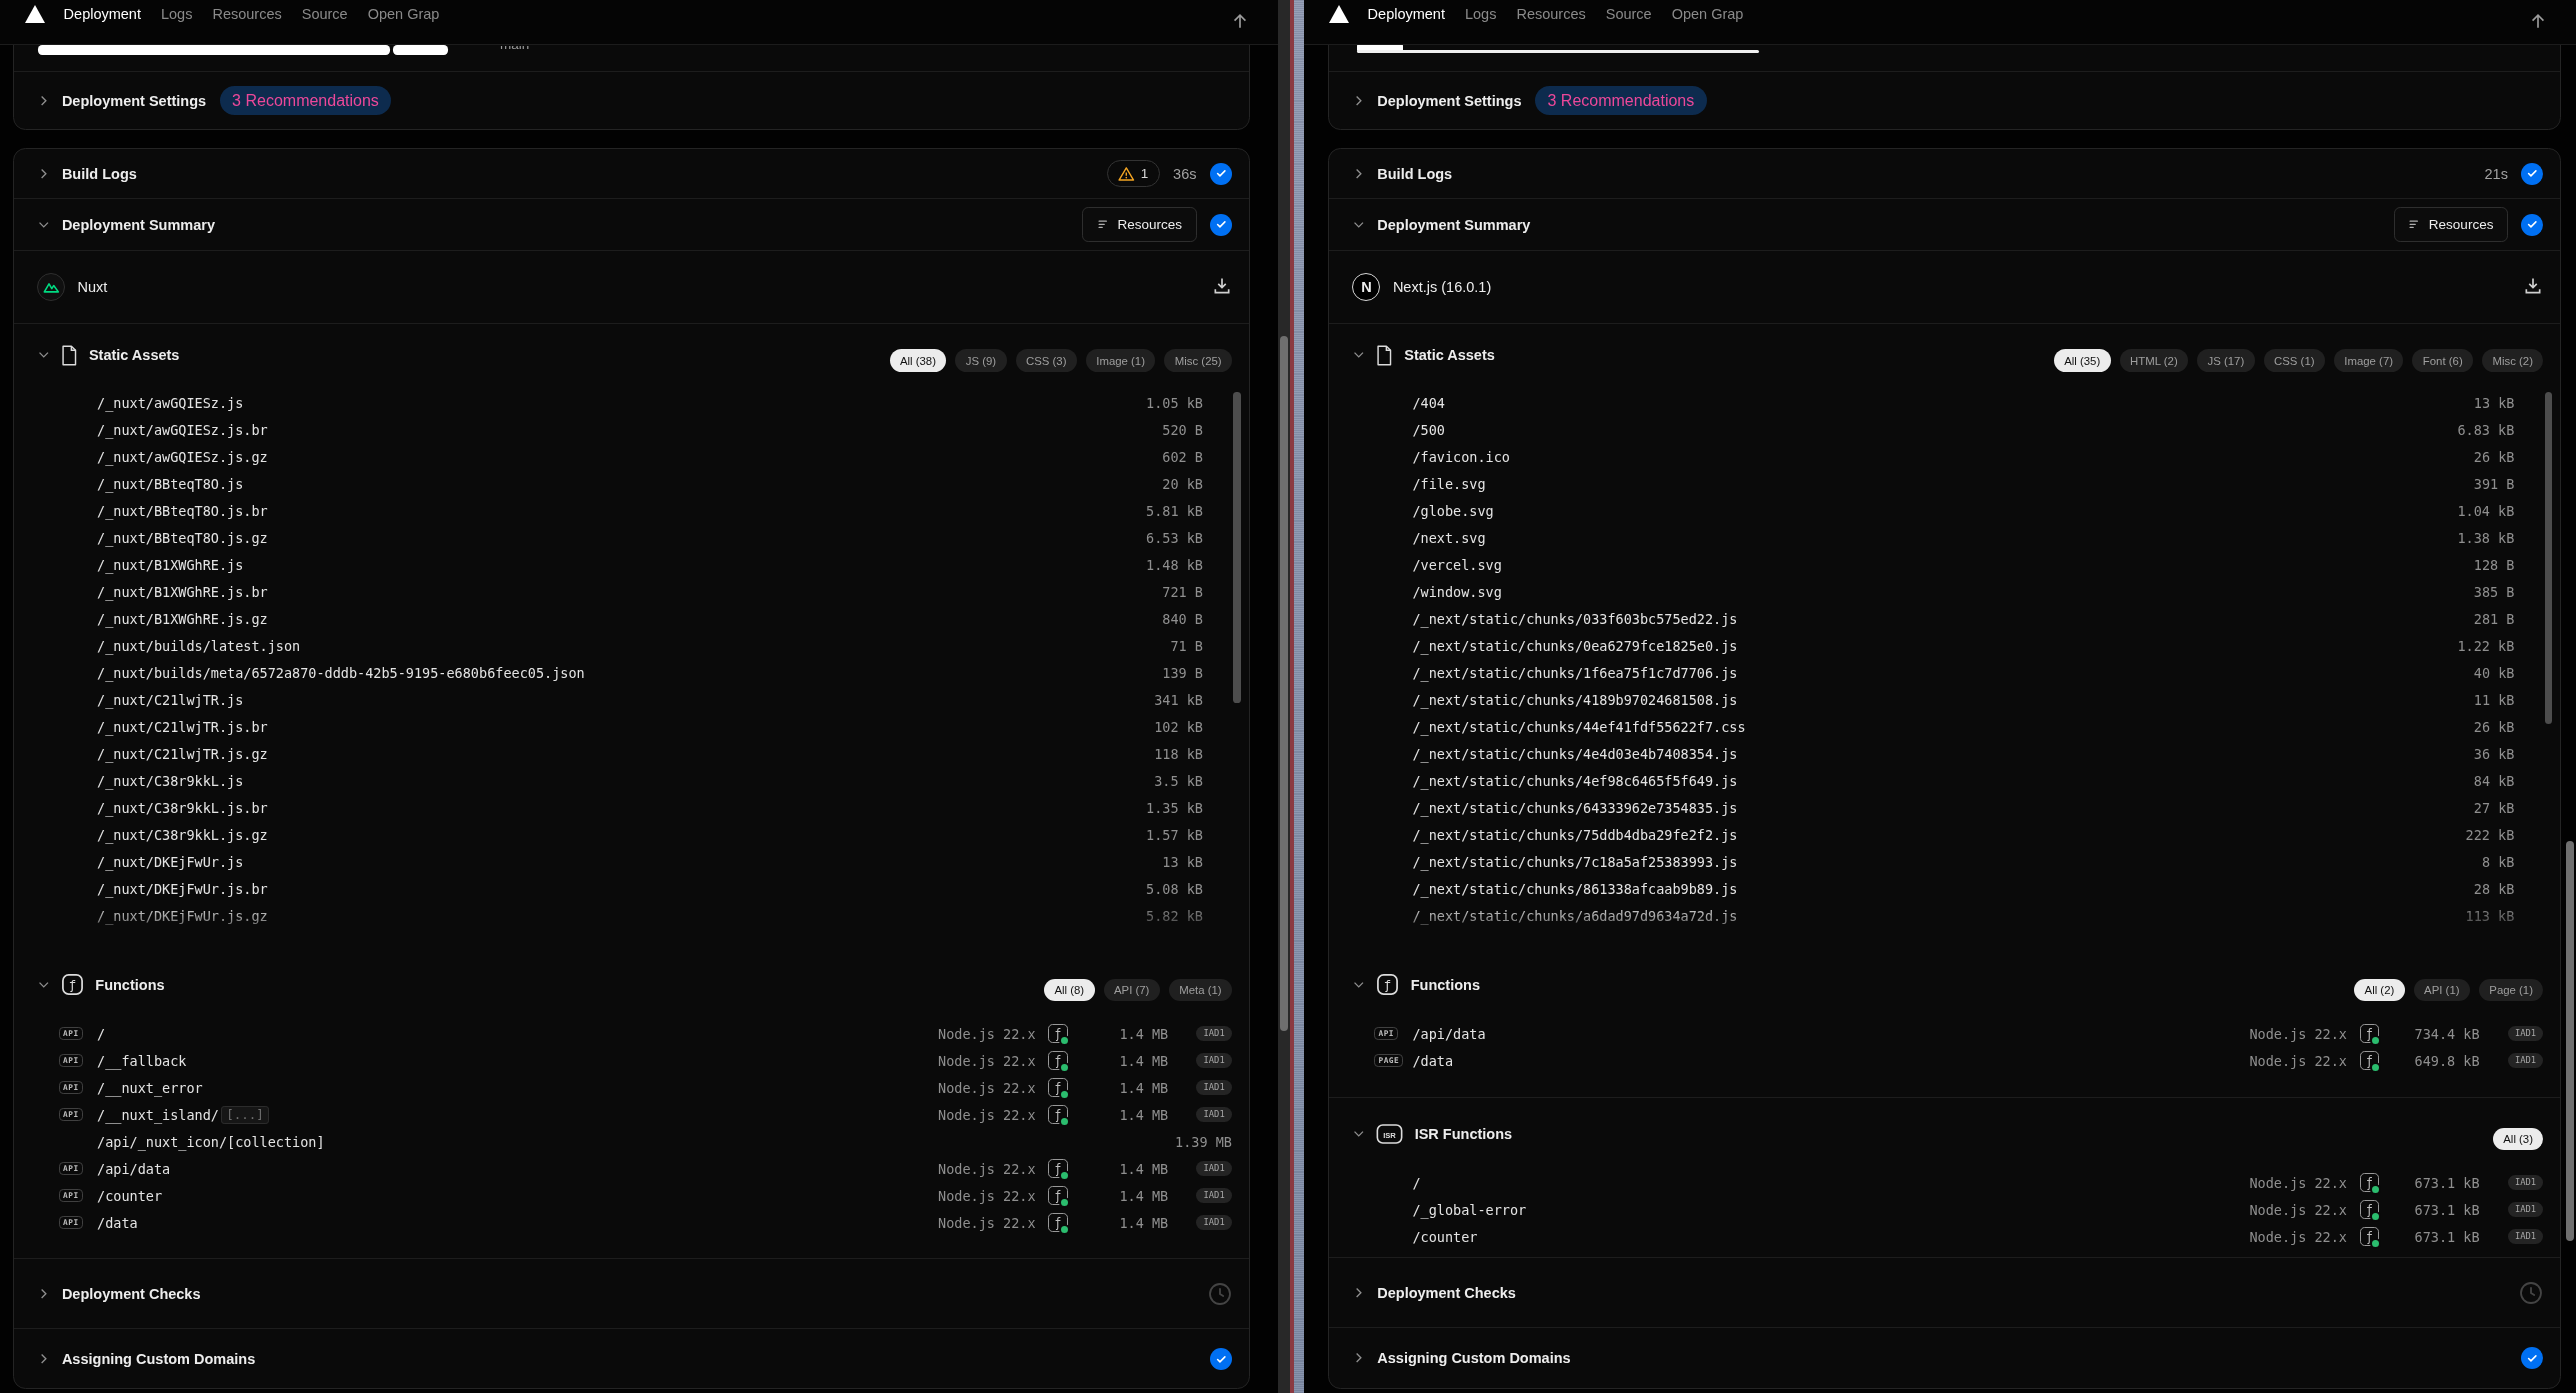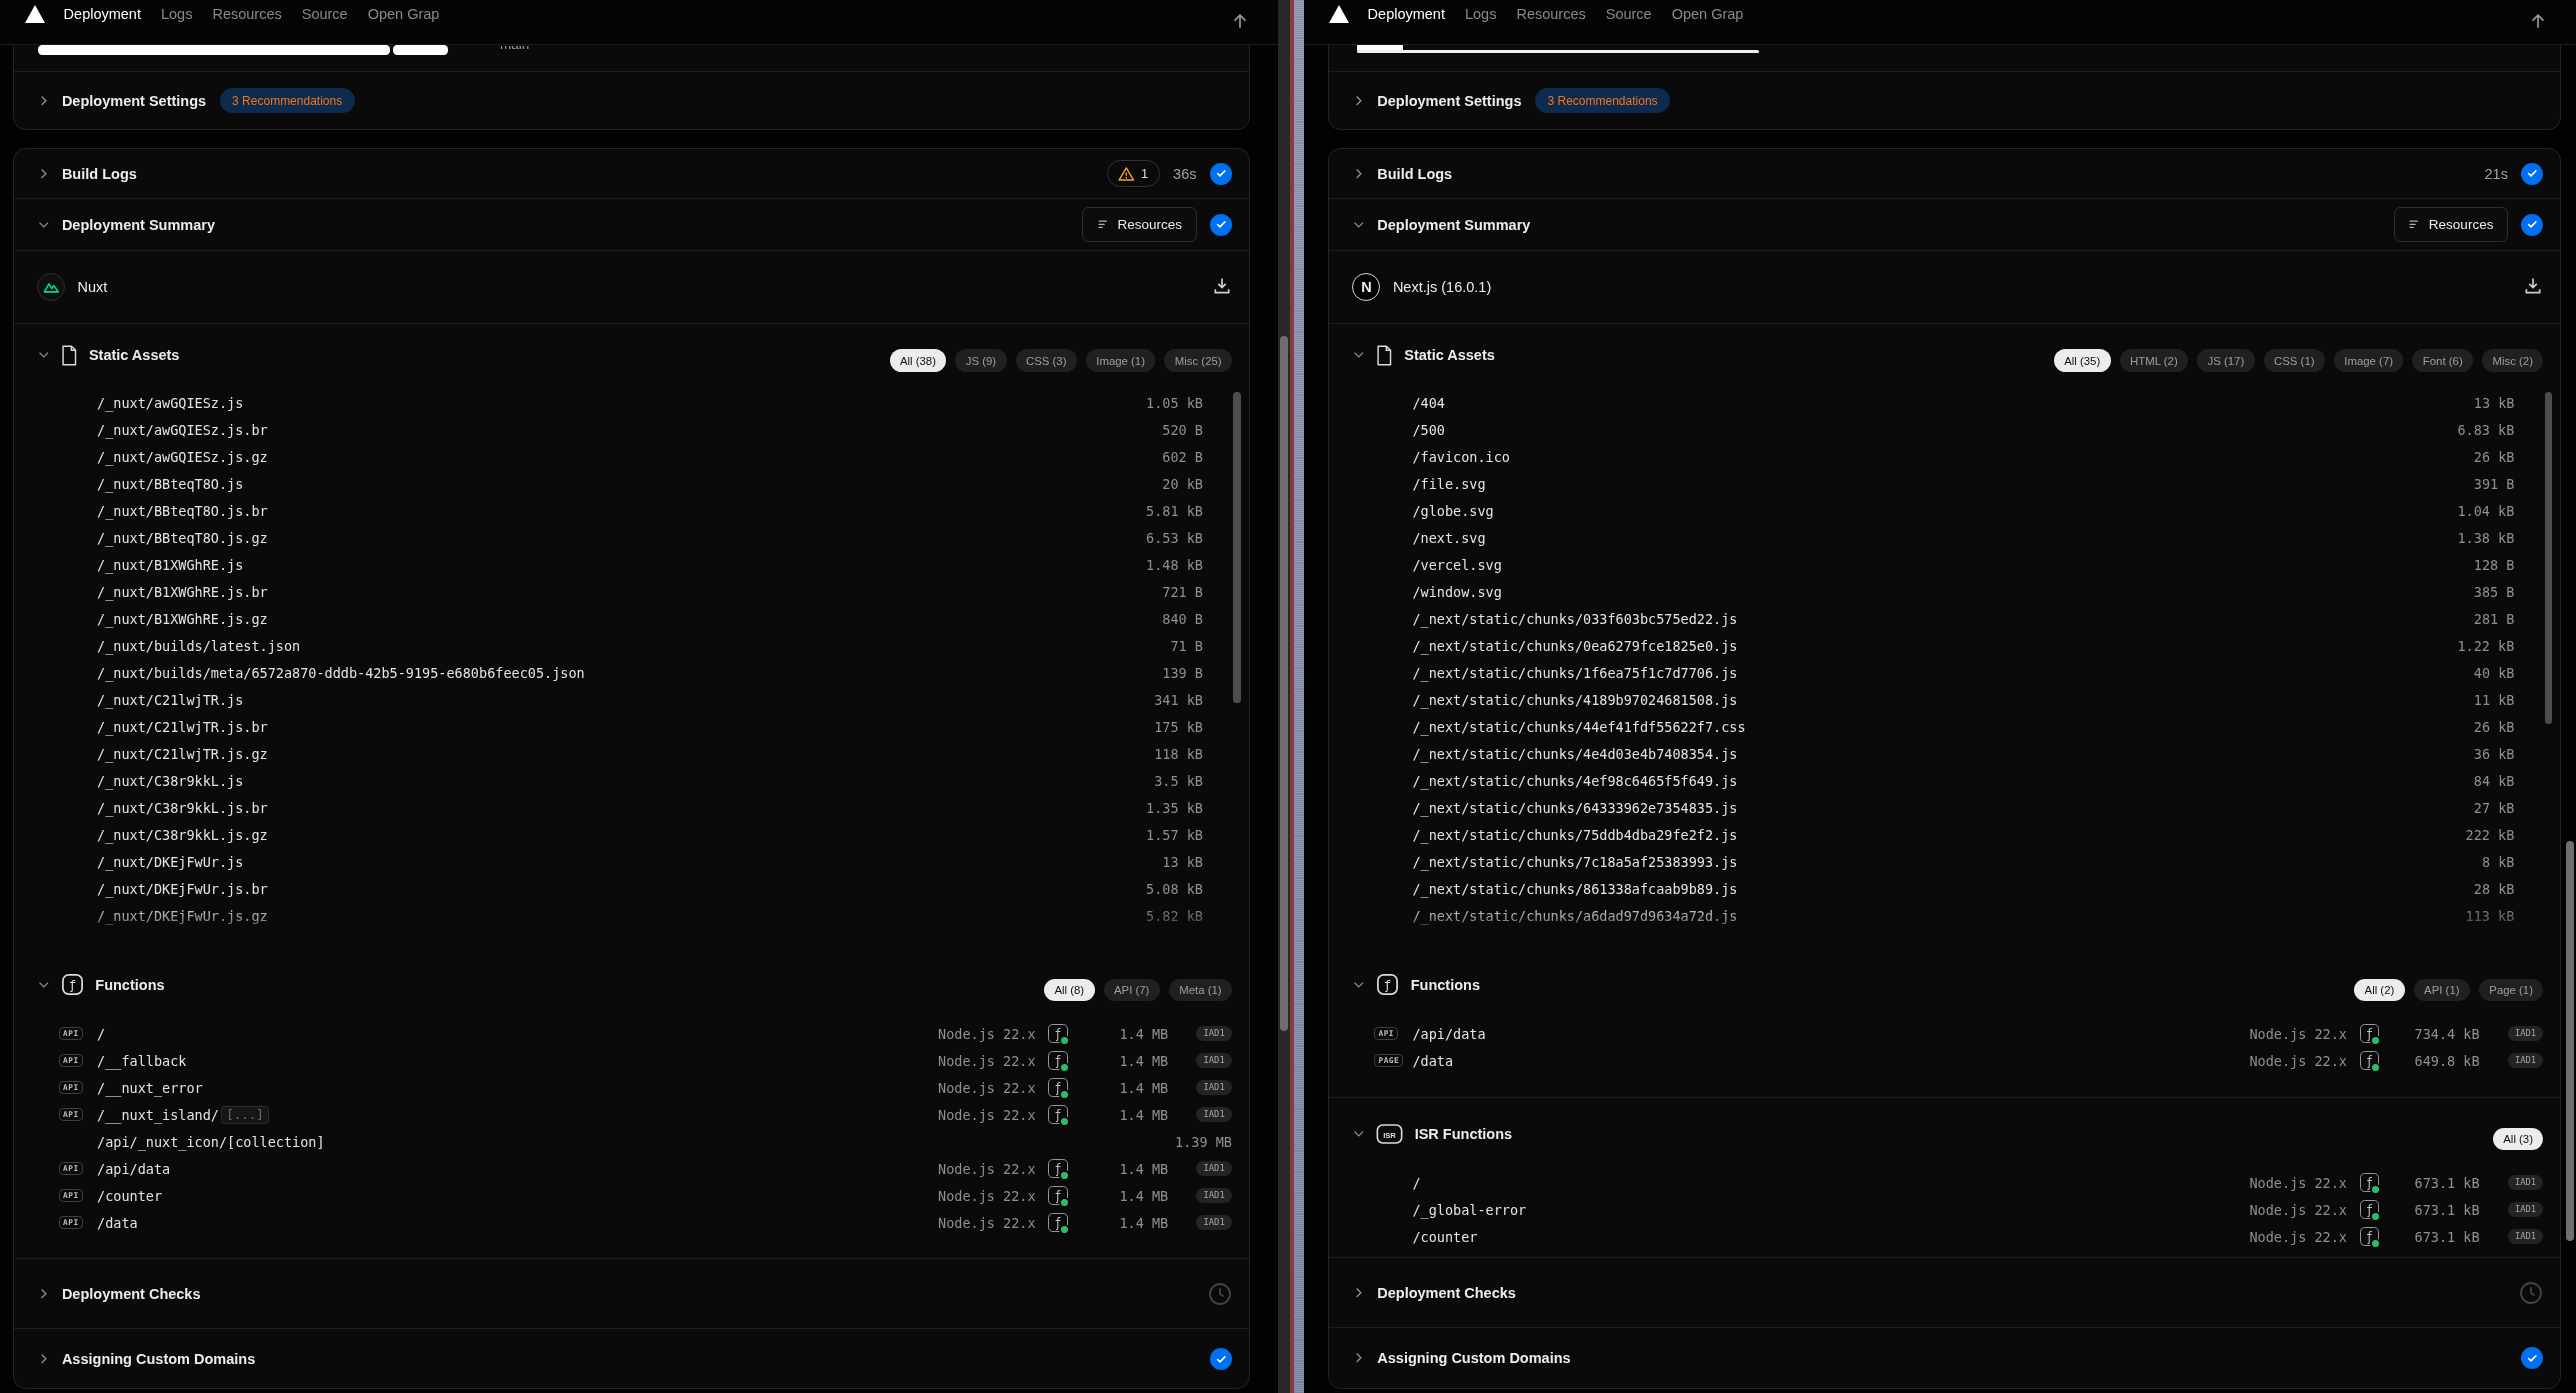--- a/index.html
+++ b/index.html
@@ -15,21 +15,21 @@
   .tab.active{color:#ffffff;font-weight:500;}
   .up{position:absolute;right:28px;top:11.4px;}
   .content{position:absolute;top:45px;left:0;right:0;bottom:0;overflow:hidden;}
   .card{position:absolute;background:#0a0a0a;border:0.5px solid #242424;border-radius:12.5px;box-sizing:border-box;overflow:hidden;}
   
   .card-settings{top:-150px;height:235px;}
   .white-bar{position:absolute;background:#ffffff;border-radius:4.2px;}
   .frag{position:absolute;overflow:hidden;height:6.7px;}
   .frag>span{display:block;margin-top:-8.8px;color:#9a9a9a;font-size:13.5px;}
   .settings-row{position:absolute;left:0;right:0;bottom:0;height:58px;border-top:0.5px solid #1d1d1d;display:flex;align-items:center;padding:0 23px;box-sizing:border-box;}
-  .rec-badge{margin-left:13.5px;background:#0d2b4e;color:#f97316;font-size:12px;padding:5.7px 12.5px;border-radius:518px;white-space:nowrap;}
+  .rec-badge{margin-left:13.5px;background:#0d2b4e;color:#ec4899;font-size:16px;padding:5.7px 12.5px;border-radius:518px;white-space:nowrap;}
   
   .card-main{top:103px;height:1241px;}
   .sec{box-sizing:border-box;border-bottom:0.5px solid #1d1d1d;position:relative;}
   .sec:last-child{border-bottom:none;}
   .sec-head{display:flex;align-items:center;padding:0 17px 0 23px;box-sizing:border-box;}
   .h-buildlogs{height:50px;}
   .h-summary{height:52px;}
   .h-framework{height:73px;}
   .title{font-size:14.5px;font-weight:600;color:#ededed;margin-left:11.4px;white-space:nowrap;}
   .chev{display:flex;flex:none;}
@@ -256,21 +256,21 @@
               <div class="arow">
                 <span class="apath">/_nuxt/builds/meta/6572a870-dddb-42b5-9195-e680b6feec05.json</span>
                 <span class="asize">139 B</span>
               </div>
               <div class="arow">
                 <span class="apath">/_nuxt/C21lwjTR.js</span>
                 <span class="asize">341 kB</span>
               </div>
               <div class="arow">
                 <span class="apath">/_nuxt/C21lwjTR.js.br</span>
-                <span class="asize">175 kB</span>
+                <span class="asize">102 kB</span>
               </div>
               <div class="arow">
                 <span class="apath">/_nuxt/C21lwjTR.js.gz</span>
                 <span class="asize">118 kB</span>
               </div>
               <div class="arow">
                 <span class="apath">/_nuxt/C38r9kkL.js</span>
                 <span class="asize">3.5 kB</span>
               </div>
               <div class="arow">

